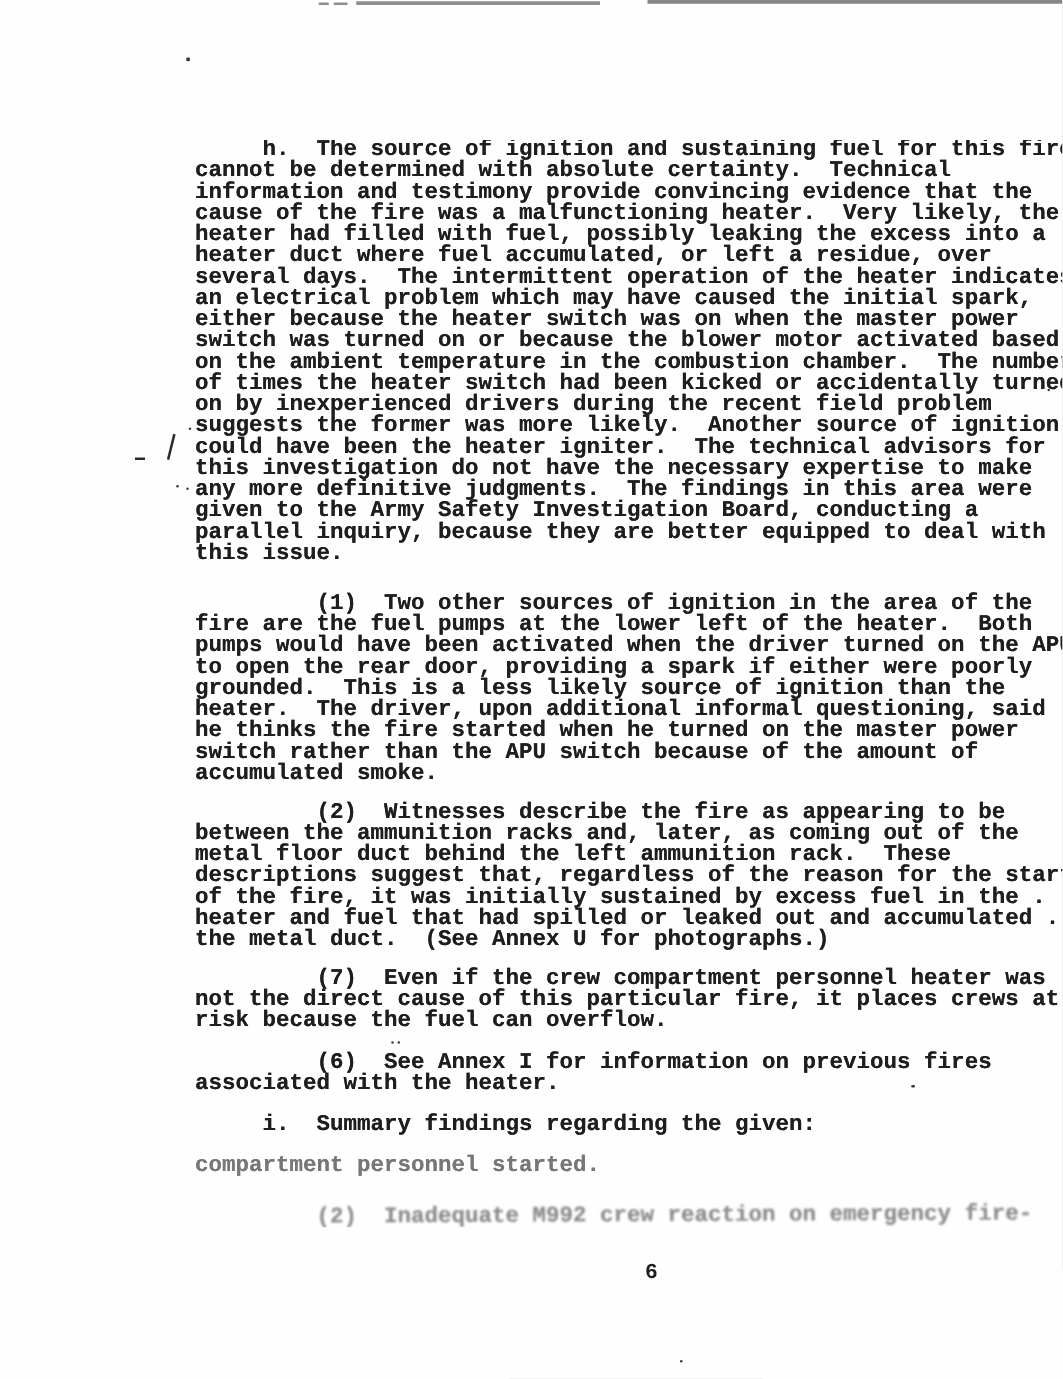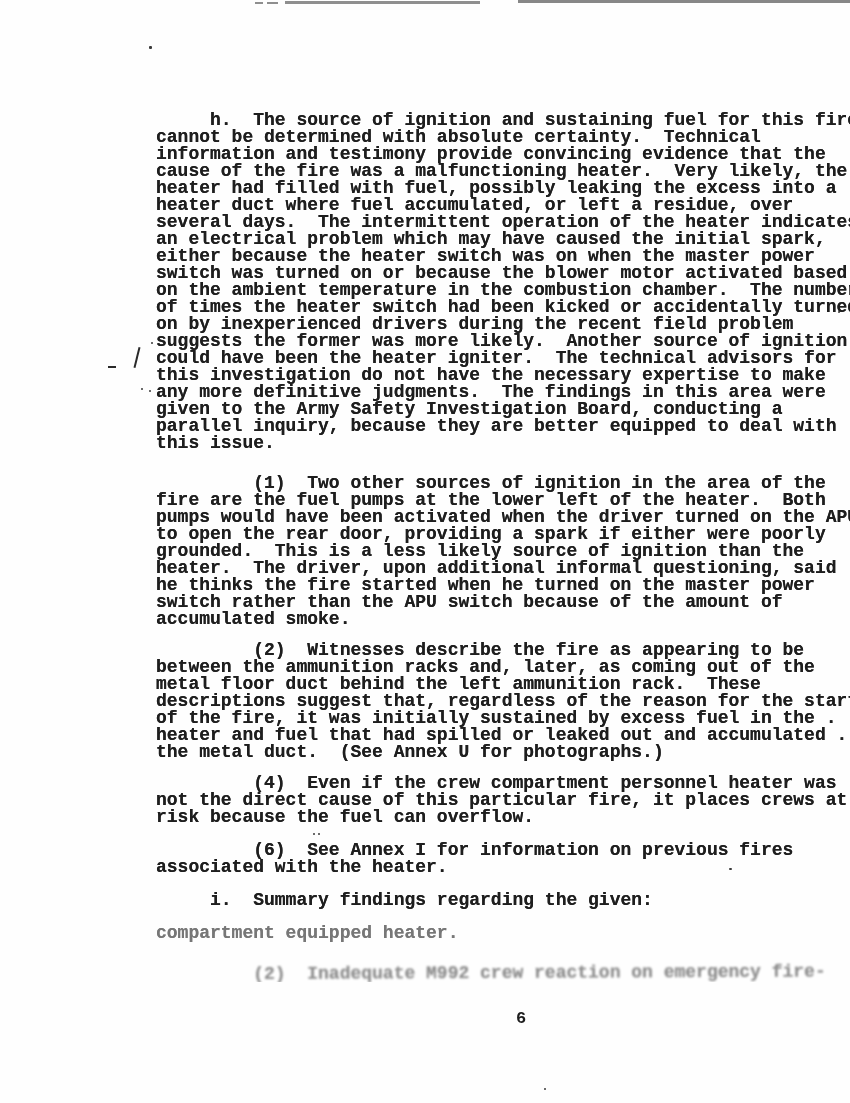--- a/index.html
+++ b/index.html
@@ -94,25 +94,25 @@
 he thinks the fire started when he turned on the master power
 switch rather than the APU switch because of the amount of
 accumulated smoke.</div>
     <div class="para mb14">         (2)  Witnesses describe the fire as appearing to be
 between the ammunition racks and, later, as coming out of the
 metal floor duct behind the left ammunition rack.  These
 descriptions suggest that, regardless of the reason for the start
 of the fire, it was initially sustained by excess fuel in the .
 heater and fuel that had spilled or leaked out and accumulated .
 the metal duct.  (See Annex U for photographs.)</div>
-    <div class="para mb16">         (4)  Even if the crew compartment personnel heater was
+    <div class="para mb16">         (7)  Even if the crew compartment personnel heater was
 not the direct cause of this particular fire, it places crews at
 risk because the fuel can overflow.</div>
     <div class="para mb16">         (6)  See Annex I for information on previous fires
 associated with the heater.</div>
     <div class="para mb16">     i.  Summary findings regarding the given:</div>
-    <div class="para mb23 degraded1">compartment equipped heater.</div>
+    <div class="para mb23 degraded1">compartment personnel started.</div>
     <div class="para degraded2">         (2)  Inadequate M992 crew reaction on emergency fire-</div>
   </div>
 
   <div class="page-number">6</div>
 
 </div>
 
 </body></html>

